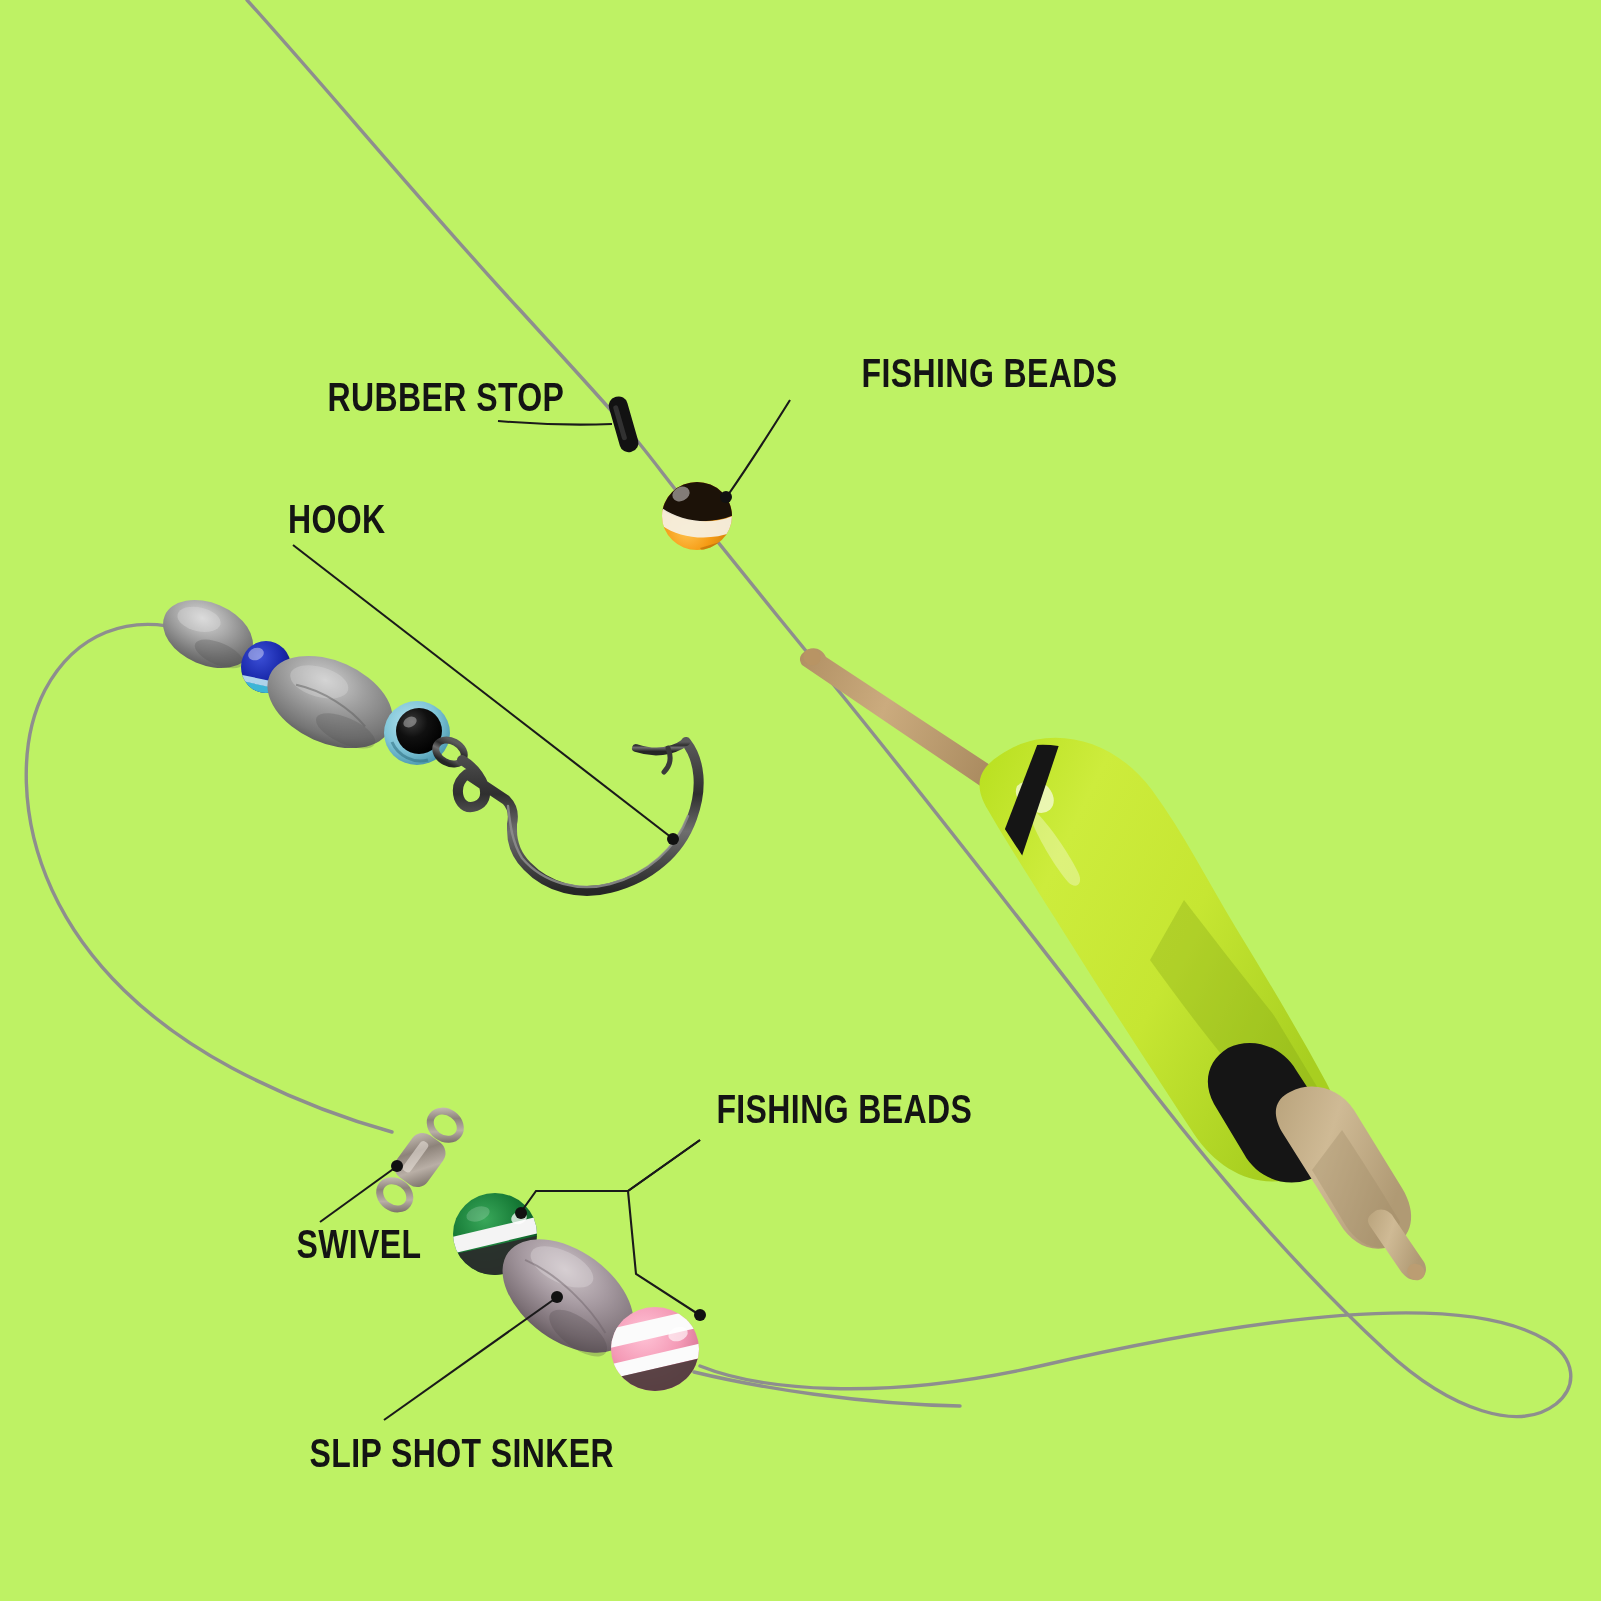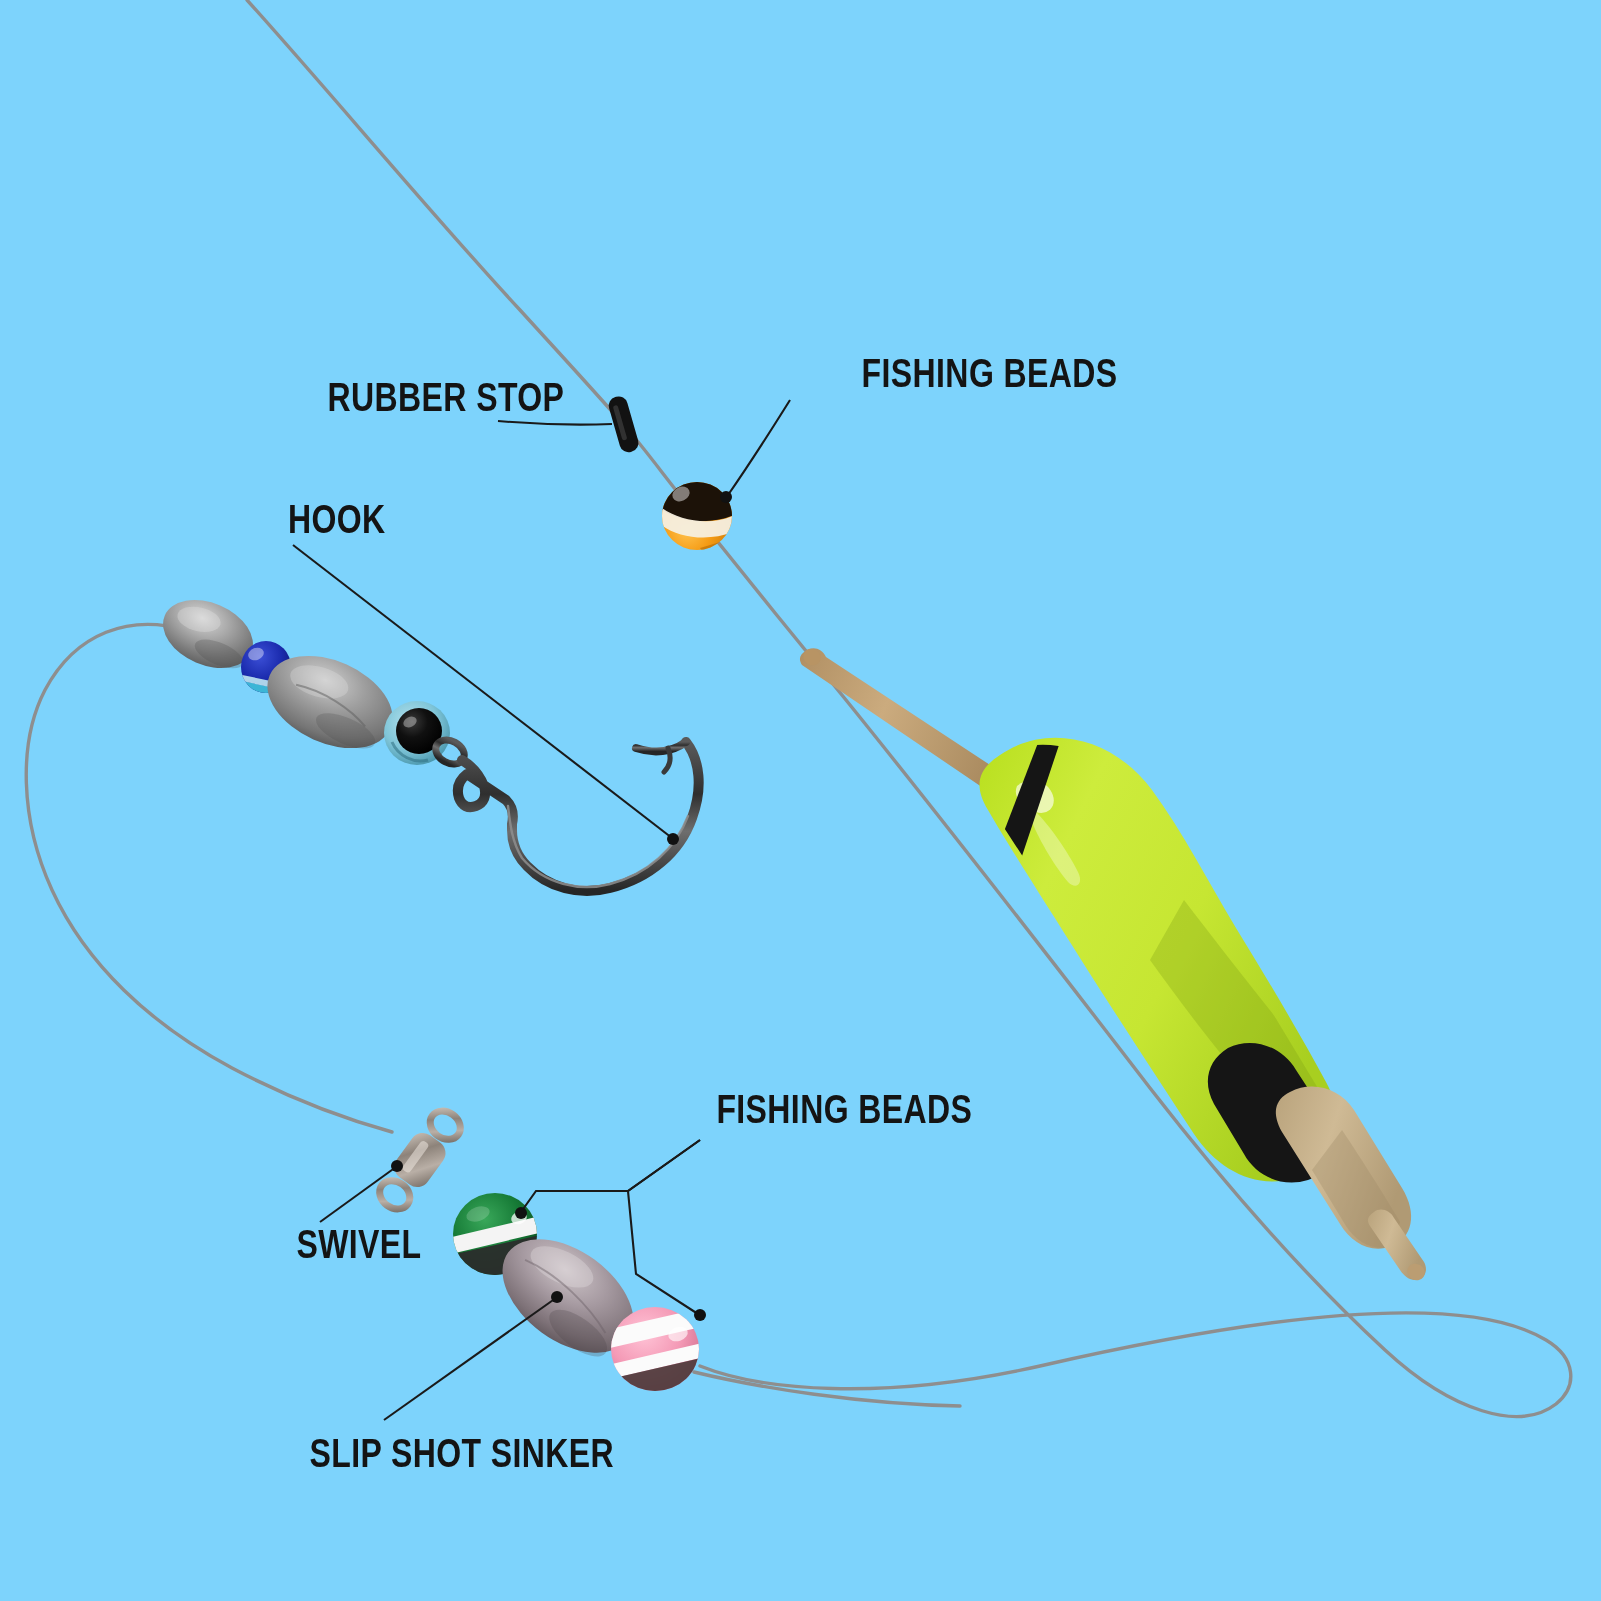--- a/index.html
+++ b/index.html
@@ -8,21 +8,21 @@
     padding: 0;
     background: #ffffff;
   }
   body {
     font-family: "Liberation Sans", "DejaVu Sans", sans-serif;
   }
   #stage {
     position: relative;
     width: 1601px;
     height: 1601px;
-    background: #7dd3fc;
+    background: #bef264;
     overflow: hidden;
   }
   #stage svg {
     position: absolute;
     top: 0;
     left: 0;
     width: 1601px;
     height: 1601px;
     display: block;
   }

